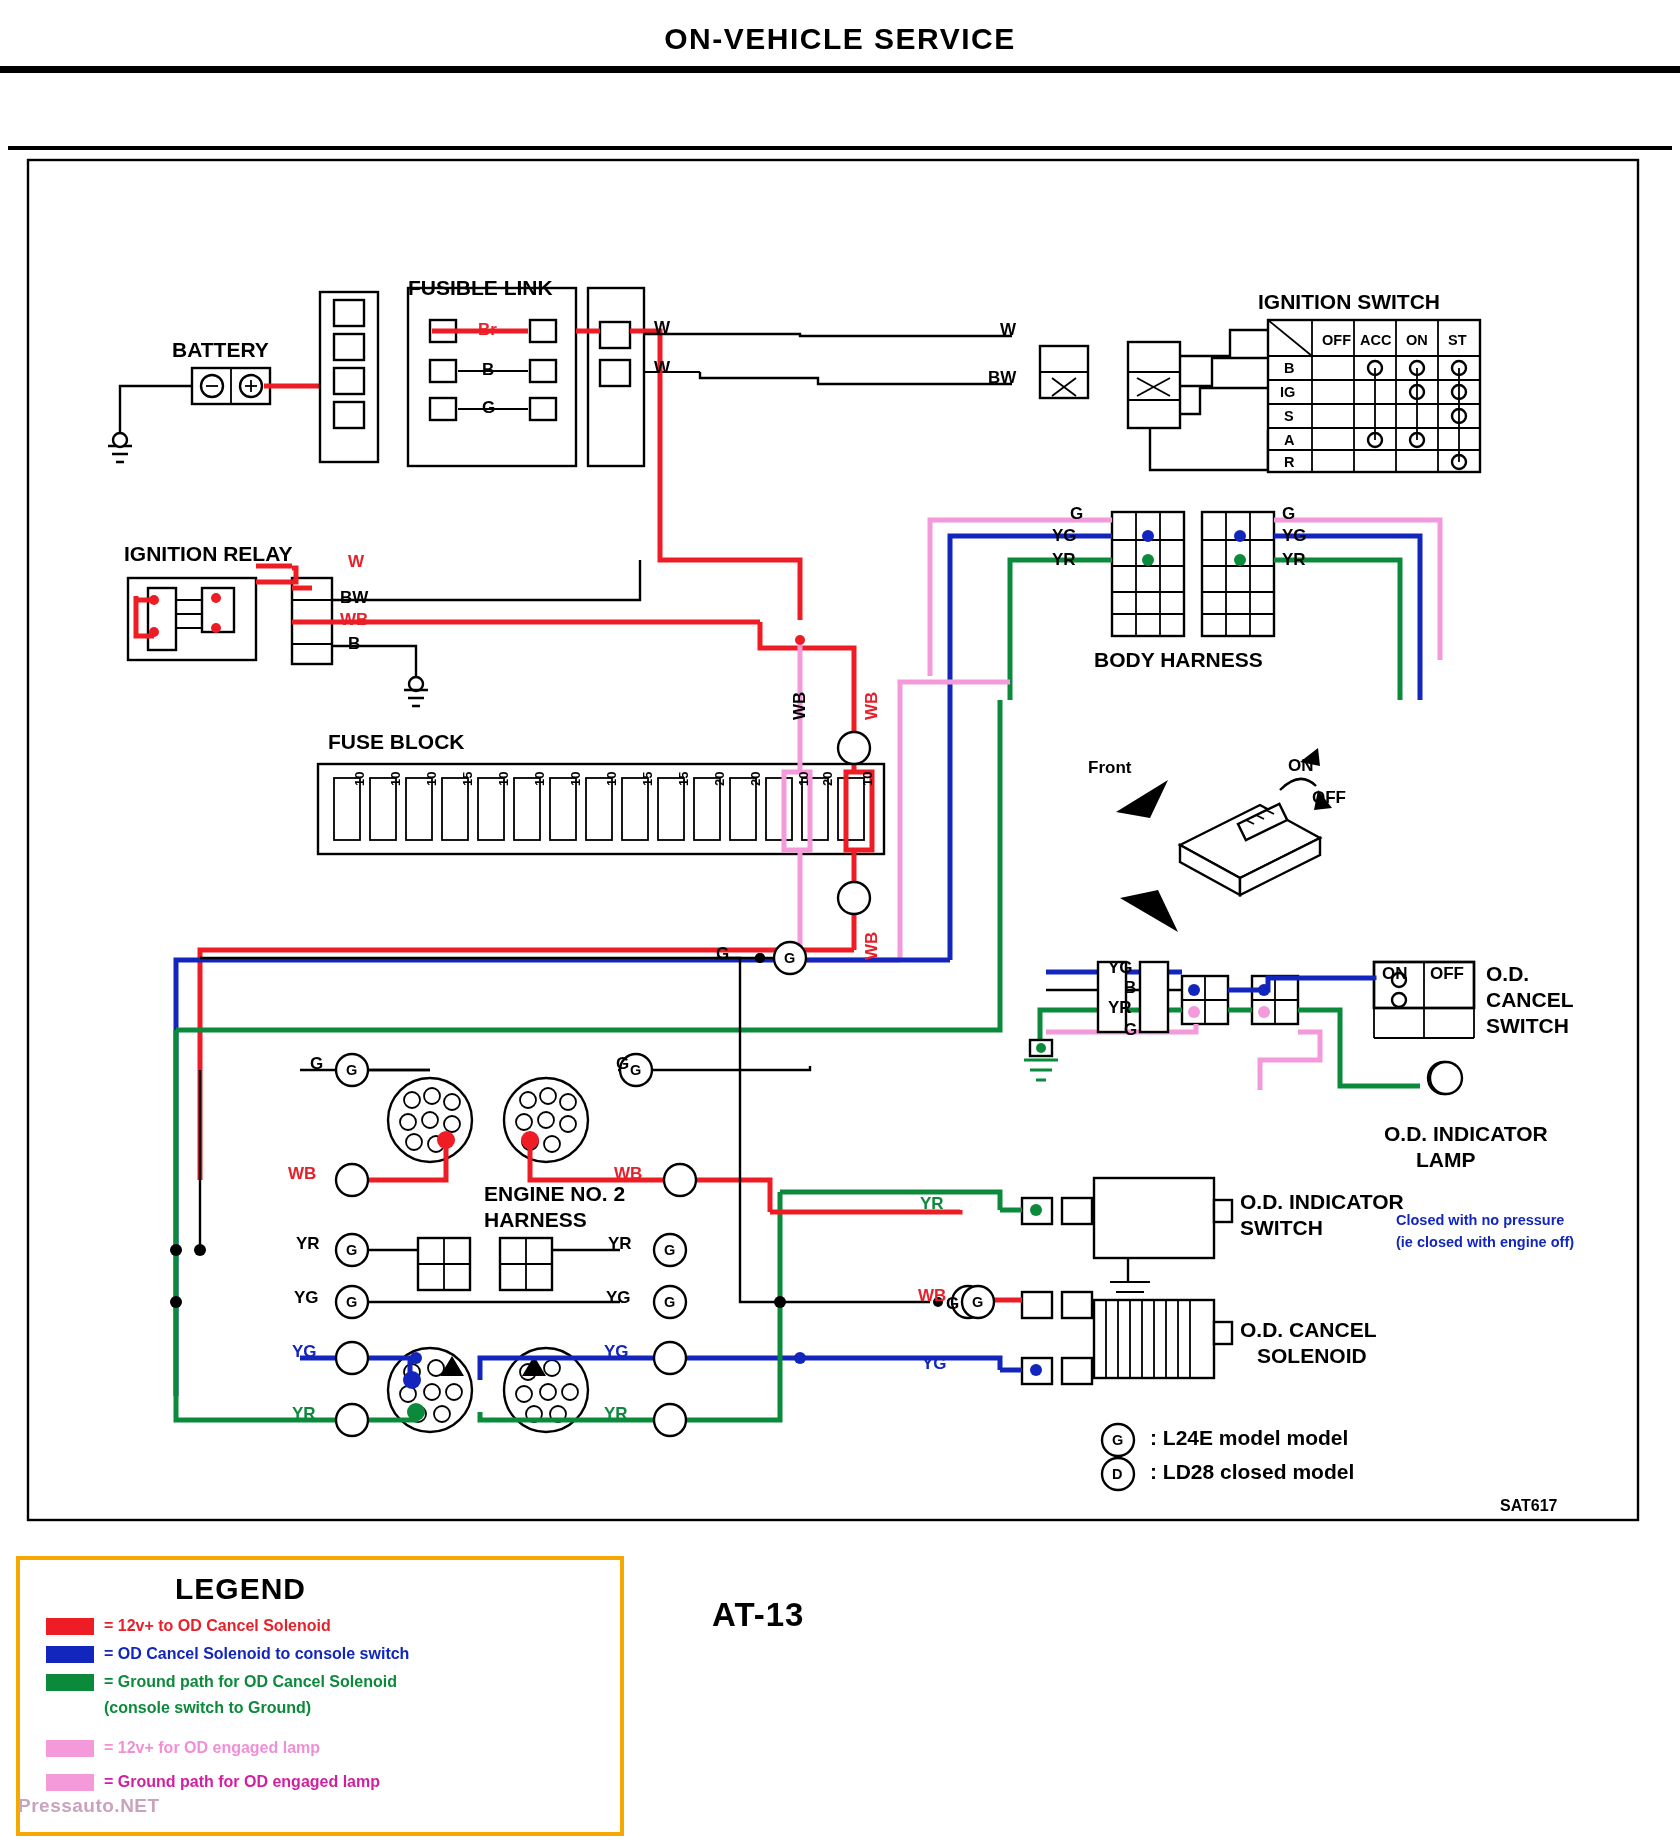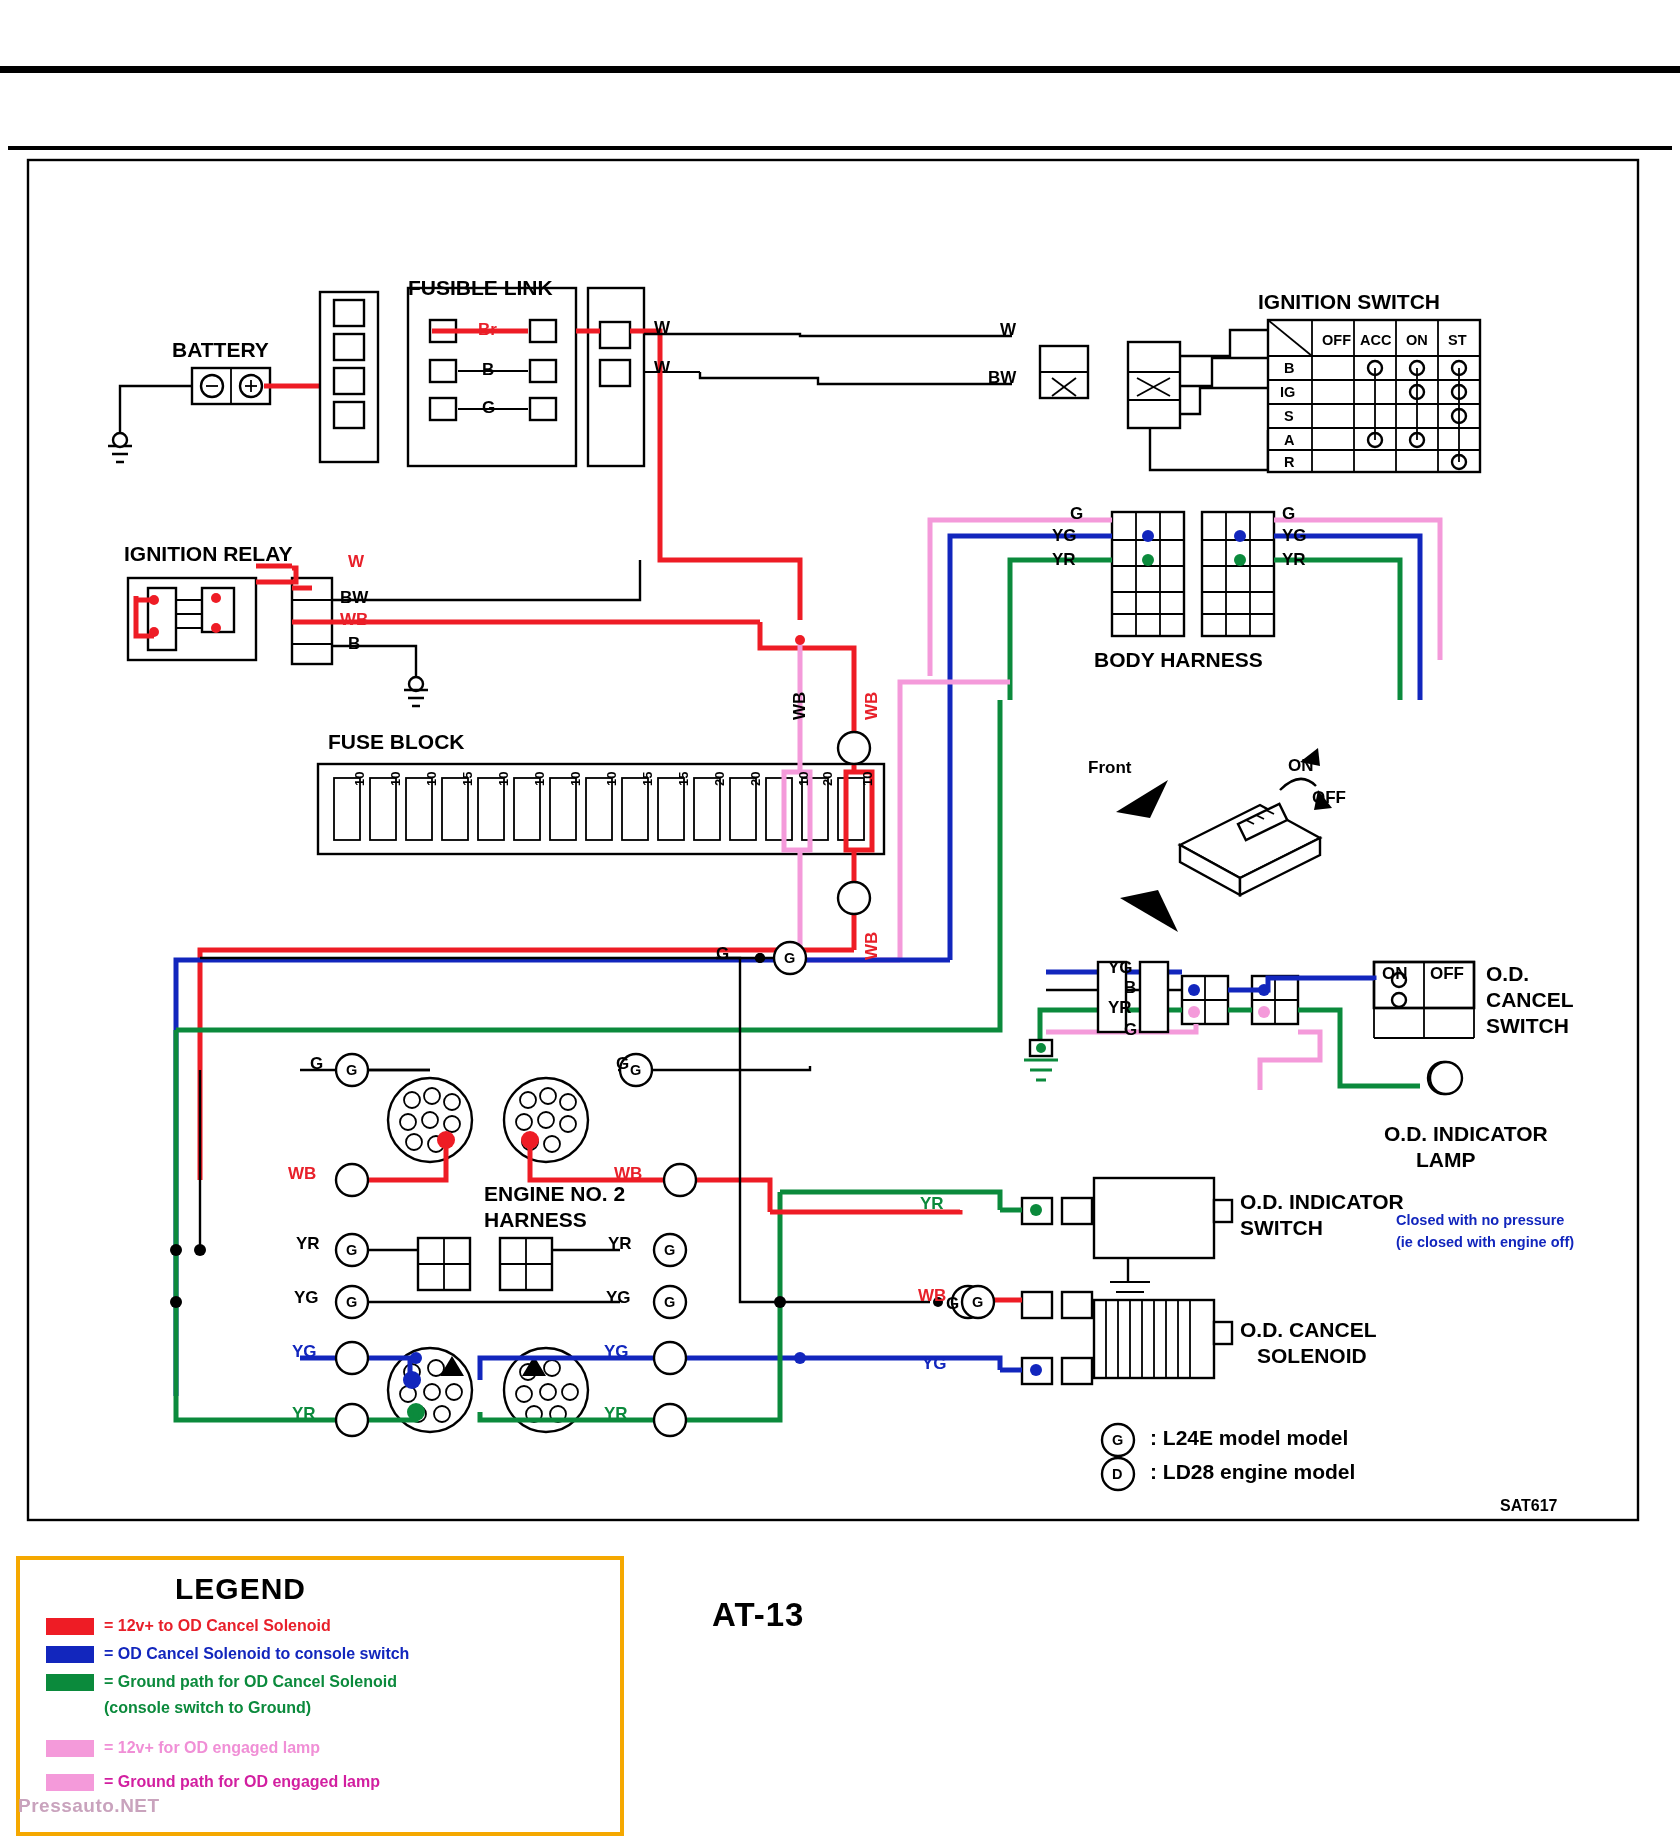--- a/index.html
+++ b/index.html
@@ -411,20 +411,21 @@
       <circle cx="352" cy="1358" r="16"></circle>
         <circle cx="670" cy="1358" r="16"></circle>
       <circle cx="352" cy="1420" r="16"></circle>
         <circle cx="670" cy="1420" r="16"></circle>
       <circle cx="790" cy="958" r="16"></circle>
       <circle cx="978" cy="1302" r="16"></circle>
     </g>
     <circle cx="1446" cy="1078" r="16" class="k wh"></circle>
   </svg>
 
+  <div class="hdr-title">ON-VEHICLE SERVICE</div>
 
   <div class="lbl big" style="left:172px;top:338px;">BATTERY</div>
   <div class="lbl big" style="left:408px;top:276px;">FUSIBLE LINK</div>
   <div class="lbl big" style="left:1258px;top:290px;">IGNITION SWITCH</div>
   <div class="lbl big" style="left:124px;top:542px;">IGNITION RELAY</div>
   <div class="lbl big" style="left:328px;top:730px;">FUSE BLOCK</div>
   <div class="lbl big" style="left:1094px;top:648px;">BODY HARNESS</div>
   <div class="lbl big" style="left:484px;top:1182px;">ENGINE NO. 2</div>
   <div class="lbl big" style="left:484px;top:1208px;">HARNESS</div>
 
@@ -530,21 +531,21 @@
   <div class="lbl sm" style="left:784px;top:950px;">G</div>
   <div class="lbl sm" style="left:346px;top:1242px;">G</div>
   <div class="lbl sm" style="left:664px;top:1242px;">G</div>
   <div class="lbl sm" style="left:346px;top:1294px;">G</div>
   <div class="lbl sm" style="left:664px;top:1294px;">G</div>
   <div class="lbl sm" style="left:972px;top:1294px;">G</div>
 
   <div class="lbl sm" style="left:1112px;top:1432px;">G</div>
   <div class="lbl big" style="left:1150px;top:1426px;">: L24E model model</div>
   <div class="lbl sm" style="left:1112px;top:1466px;">D</div>
-  <div class="lbl big" style="left:1150px;top:1460px;">: LD28 engine model</div>
+  <div class="lbl big" style="left:1150px;top:1460px;">: LD28 closed model</div>
 
   <div class="sat">SAT617</div>
   <div class="atlabel">AT-13</div>
 
   <div class="legendbox"></div>
   <div class="legend-title">LEGEND</div>
 
   <div class="sw" style="left:46px;top:1618px;background:#ee1c25;"></div>
   <div class="lg-row red" style="left:104px;top:1617px;">= 12v+ to OD Cancel Solenoid</div>
 

